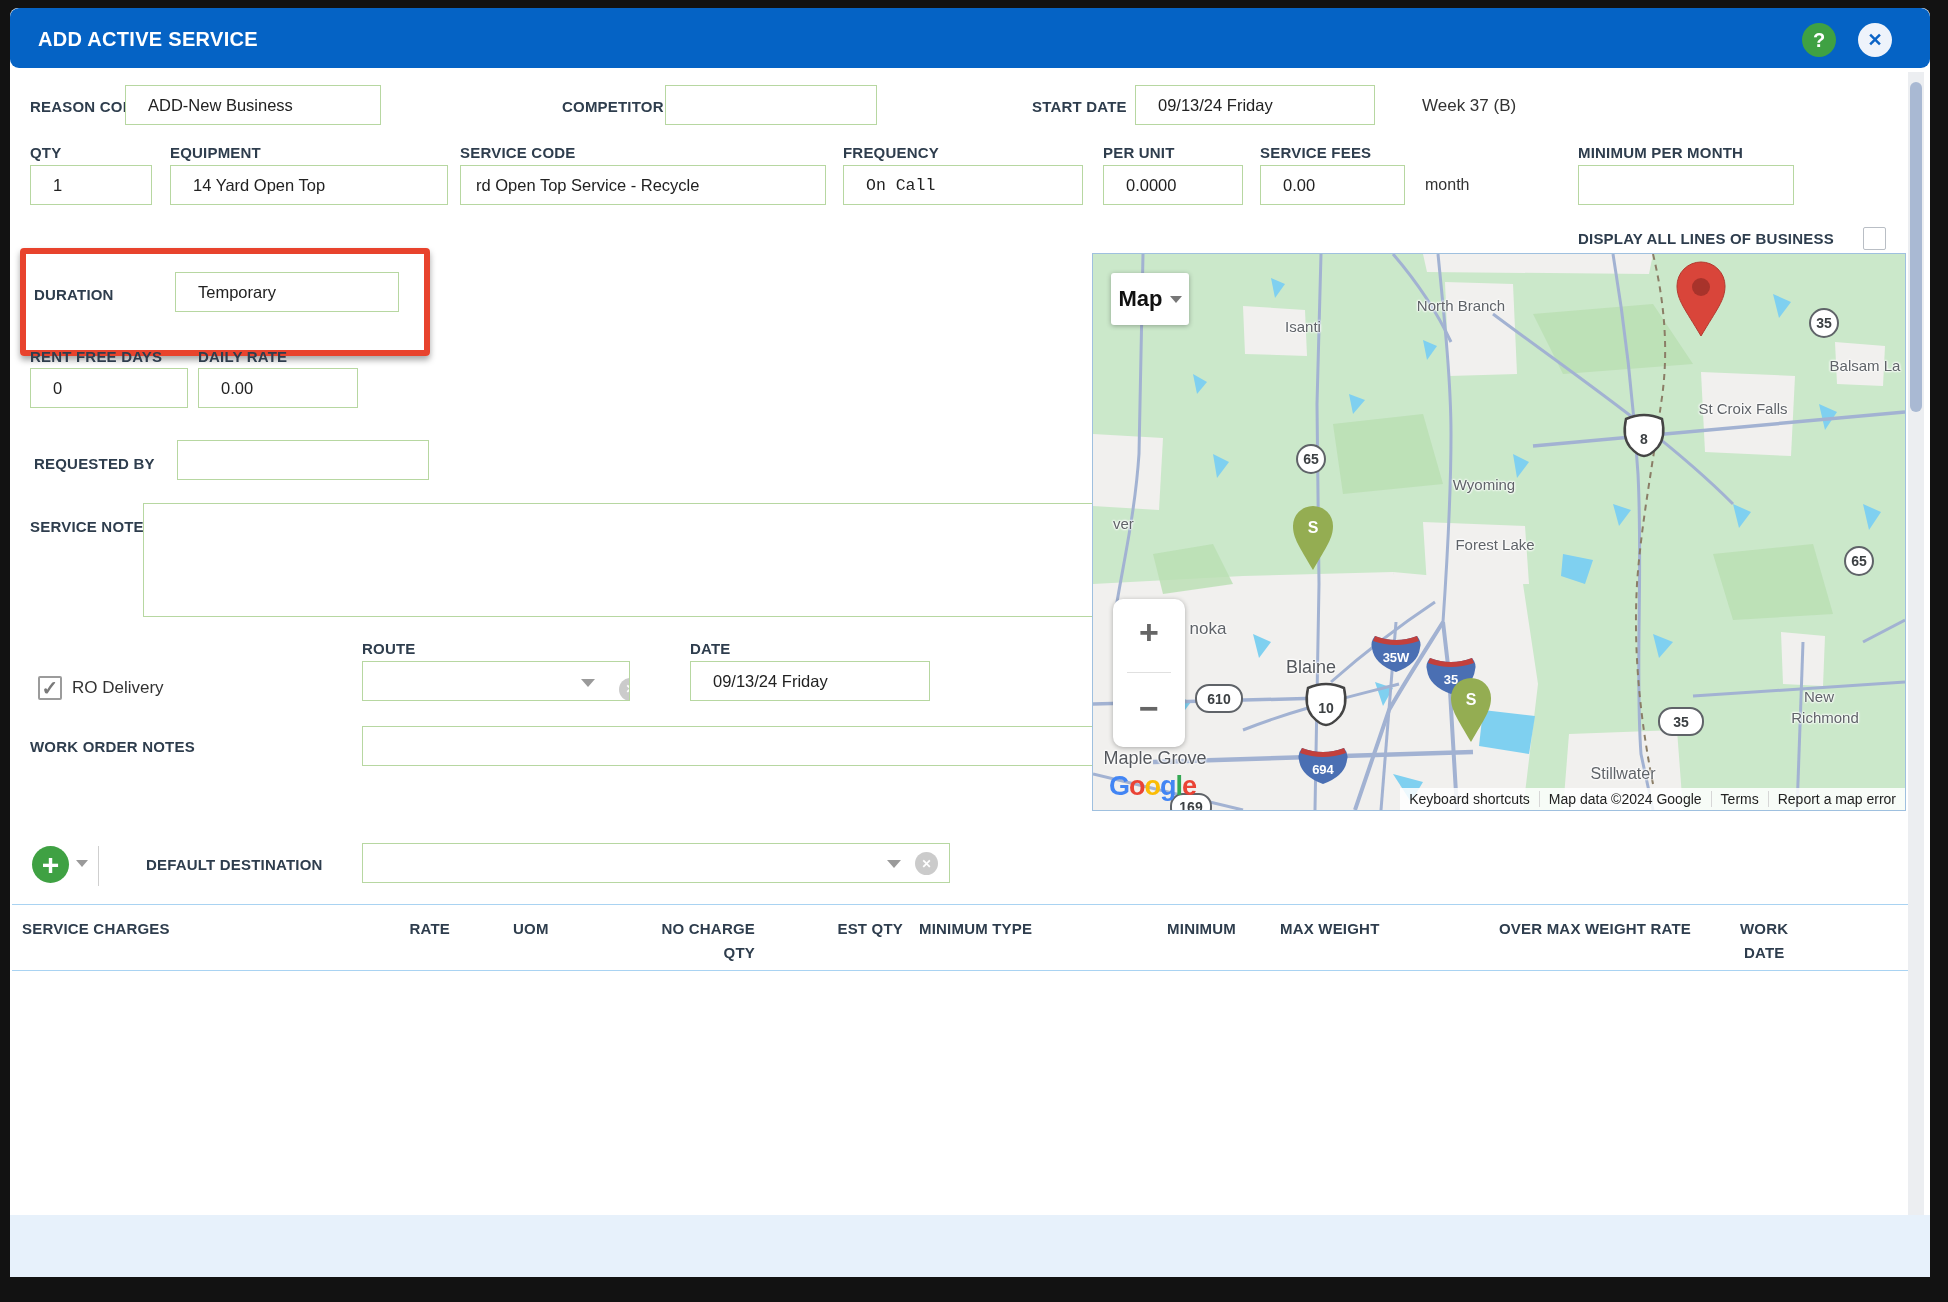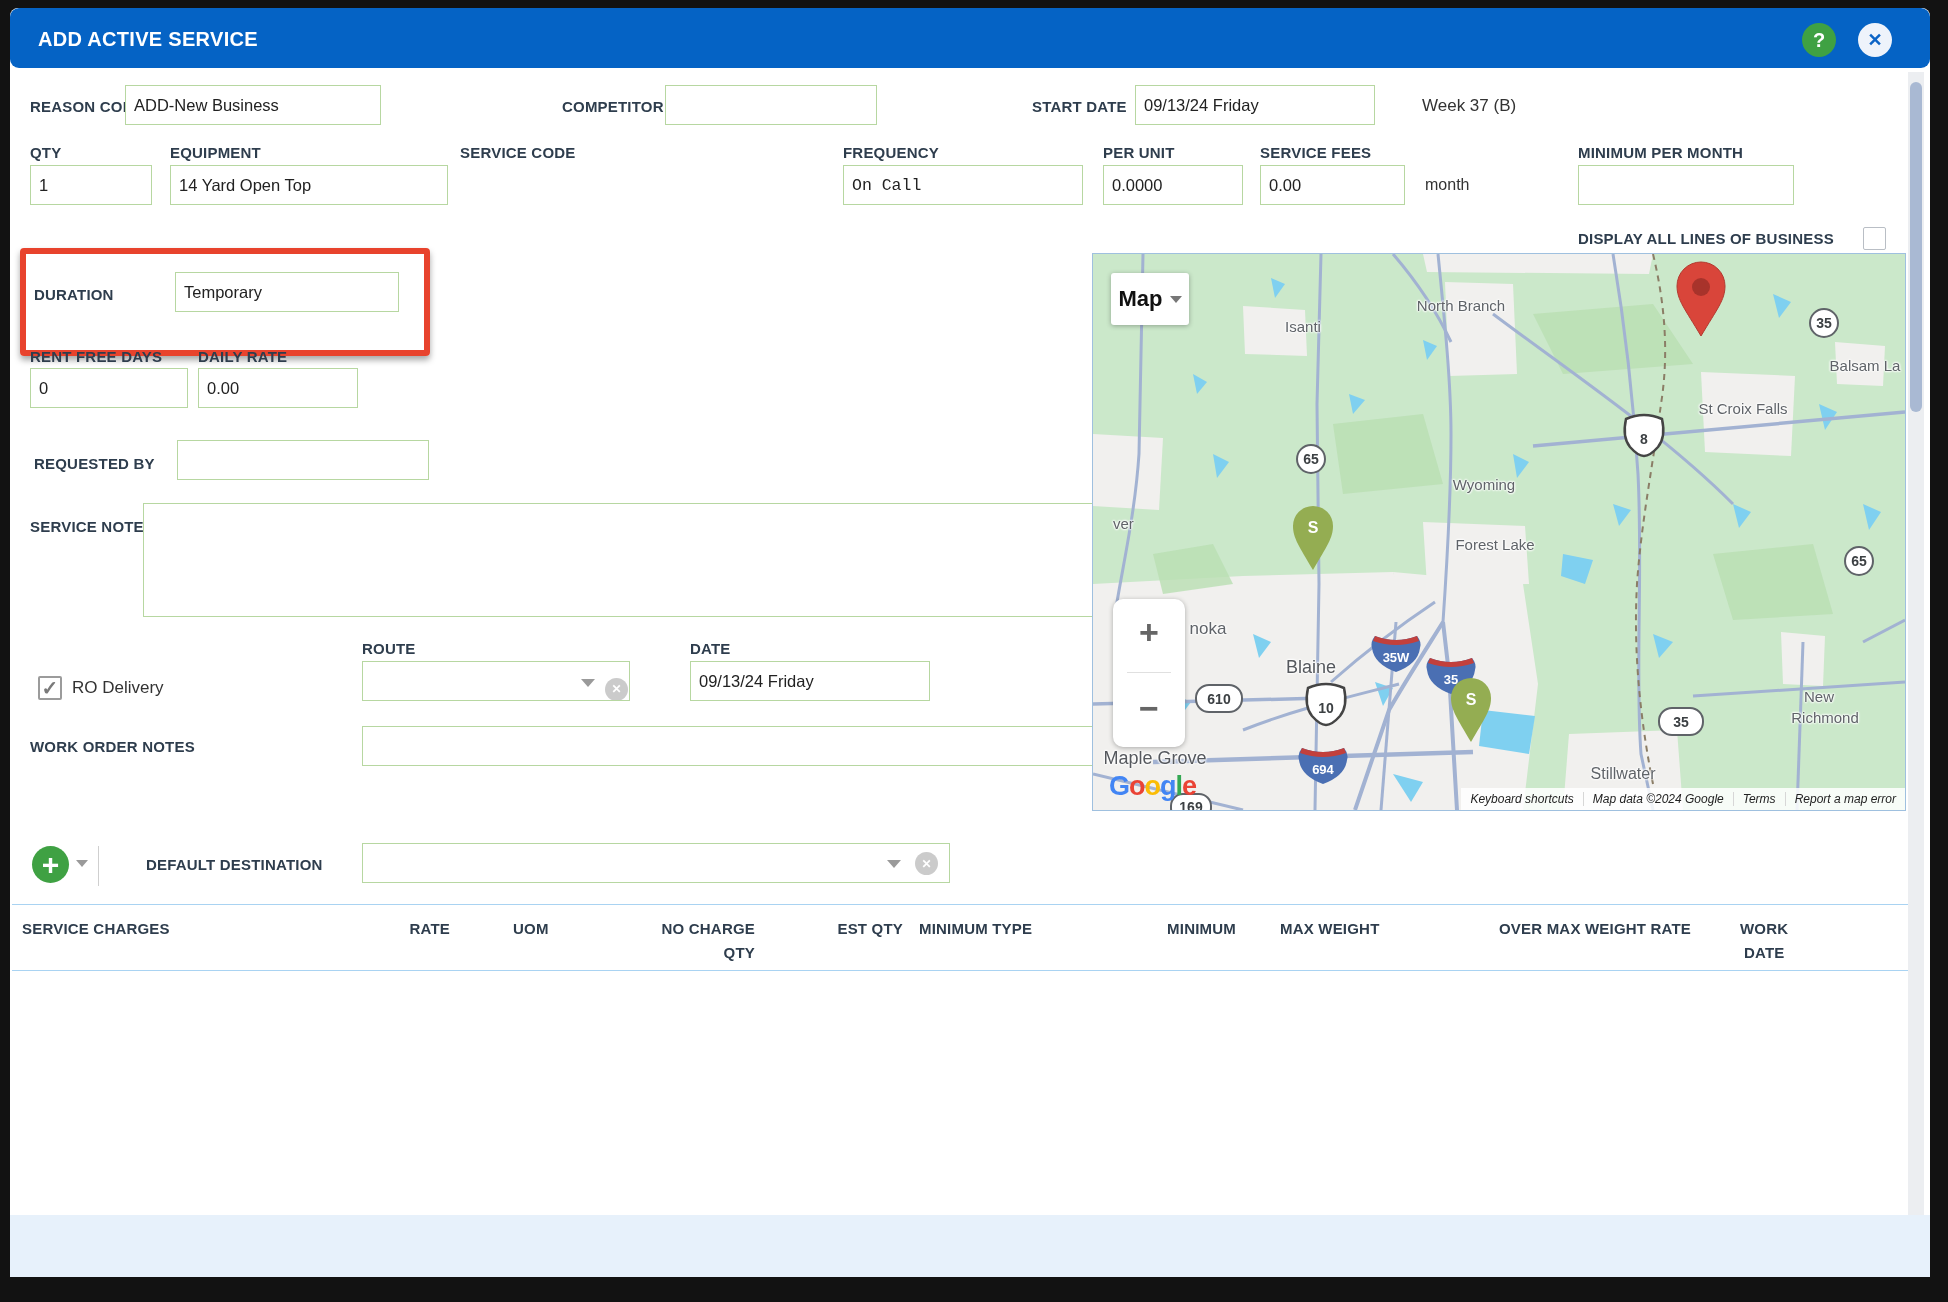--- a/index.html
+++ b/index.html
@@ -7,21 +7,21 @@
   #modal{position:absolute;left:10px;top:8px;width:1920px;height:1269px;background:#fff;
     border-radius:8px 8px 0 0;overflow:hidden;}
   .hdr{position:absolute;left:0;top:0;width:100%;height:60px;background:#0563c5;border-radius:9px;}
   .hdr-title{position:absolute;left:28px;top:20px;color:#fff;font-size:20px;font-weight:bold;letter-spacing:.3px;}
   .circle-btn{position:absolute;width:34px;height:34px;border-radius:50%;top:15px;display:flex;align-items:center;justify-content:center;font-weight:bold;cursor:pointer;}
   .help{left:1792px;background:#3fa143;color:#fff;font-size:20px;}
   .close{left:1848px;background:#eef3fb;color:#0b63c6;font-size:18px;}
   .lbl{position:absolute;color:#2e3d4d;font-size:15px;font-weight:bold;letter-spacing:.2px;white-space:nowrap;}
   .plain{position:absolute;color:#333;font-size:17px;white-space:nowrap;}
   .box{position:absolute;height:40px;background:#fff;border:1px solid #b7d7a1;display:flex;align-items:center;
-    padding:0 8px;font-size:16.5px;color:#222;box-sizing:border-box;overflow:hidden;white-space:nowrap;}
+    padding:0 22px;font-size:16.5px;color:#222;box-sizing:border-box;overflow:hidden;white-space:nowrap;}
   .arrow{width:0;height:0;border-left:7px solid transparent;border-right:7px solid transparent;border-top:8px solid #9a9a9a;position:absolute;}
   .clr{position:absolute;width:23px;height:23px;border-radius:50%;background:#cncnc;background:#cbcbcb;color:#fff;
     display:flex;align-items:center;justify-content:center;font-size:12px;font-weight:bold;}
   .chk{position:absolute;background:#fff;border:1px solid #b9bec5;box-sizing:border-box;border-radius:2px;}
   .note-ta{position:absolute;border:1px solid #b7d7a1;background:#fff;}
   .redbox{position:absolute;left:10px;top:240px;width:398px;height:96px;border:6px solid #e8432d;border-radius:4px;
     box-shadow:0 4px 6px rgba(0,0,0,.35);}
   .tbl-line{position:absolute;left:2px;width:1904px;height:0;border-top:1.5px solid #a9d3f2;}
   .plus-btn{position:absolute;left:22px;top:838px;width:37px;height:37px;border-radius:50%;background:#3fa143;color:#fff;
     display:flex;align-items:center;justify-content:center;font-size:30px;font-weight:bold;line-height:0;cursor:pointer;}
@@ -35,21 +35,21 @@
   .mlbl{position:absolute;color:#5f6368;font-size:15px;white-space:nowrap;transform:translate(-50%,-50%);
     text-shadow:0 1px 2px #fff,0 -1px 2px #fff,1px 0 2px #fff,-1px 0 2px #fff;}
   .mapbtn{position:absolute;left:18px;top:19px;width:78px;height:52px;background:#fff;border-radius:3px;
     box-shadow:0 1px 5px rgba(0,0,0,.3);display:flex;align-items:center;justify-content:center;gap:7px;cursor:pointer;}
   .mapbtn span{font-size:22px;font-weight:bold;color:#111;}
   .zoomctl{position:absolute;left:20px;top:345px;width:72px;height:148px;background:#fff;border-radius:10px;
     box-shadow:0 1px 5px rgba(0,0,0,.3);}
   .zline{position:absolute;left:14px;top:73px;width:44px;height:1px;background:#e0e0e0;}
   .zglyph{position:absolute;left:0;width:72px;text-align:center;color:#666;font-size:34px;font-weight:bold;cursor:pointer;line-height:1;}
   .attrib{position:absolute;right:0;bottom:0;height:22px;background:rgba(255,255,255,.85);display:flex;align-items:center;
-    font-size:12px;color:#222;font-style:italic;}
+    font-size:14px;color:#222;}
   .attrib span{padding:0 9px;border-left:1px solid #d7d7d7;}
   .attrib span:first-child{border-left:none;}
   .glogo{position:absolute;left:16px;bottom:8px;font-size:27px;font-weight:bold;letter-spacing:-1px;}
 </style>
 </head>
 <body>
 
 <div id="modal">
 
   <div class="hdr">
@@ -78,20 +78,24 @@
   <div class="lbl" style="left:20px;top:136px;">QTY</div>
   <div class="box" style="left:20px;top:157px;width:122px;">
     <span>1</span>
   </div>
   <div class="lbl" style="left:160px;top:136px;">EQUIPMENT</div>
   <div class="box" style="left:160px;top:157px;width:278px;">
     <span>14 Yard Open Top</span>
 
   </div>
   <div class="lbl" style="left:450px;top:136px;">SERVICE CODE</div>
+  <div class="box" style="left:450px;top:157px;width:366px;">
+    <span style="margin-left:-7px;">rd Open Top Service - Recycle</span>
+
+  </div>
   <div class="lbl" style="left:833px;top:136px;">FREQUENCY</div>
   <div class="box" style="left:833px;top:157px;width:240px;font-family:Liberation Mono, monospace;">
     <span>On Call</span>
 
   </div>
   <div class="lbl" style="left:1093px;top:136px;">PER UNIT</div>
   <div class="box" style="left:1093px;top:157px;width:140px;">
     <span>0.0000</span>
   </div>
   <div class="lbl" style="left:1250px;top:136px;">SERVICE FEES</div>

